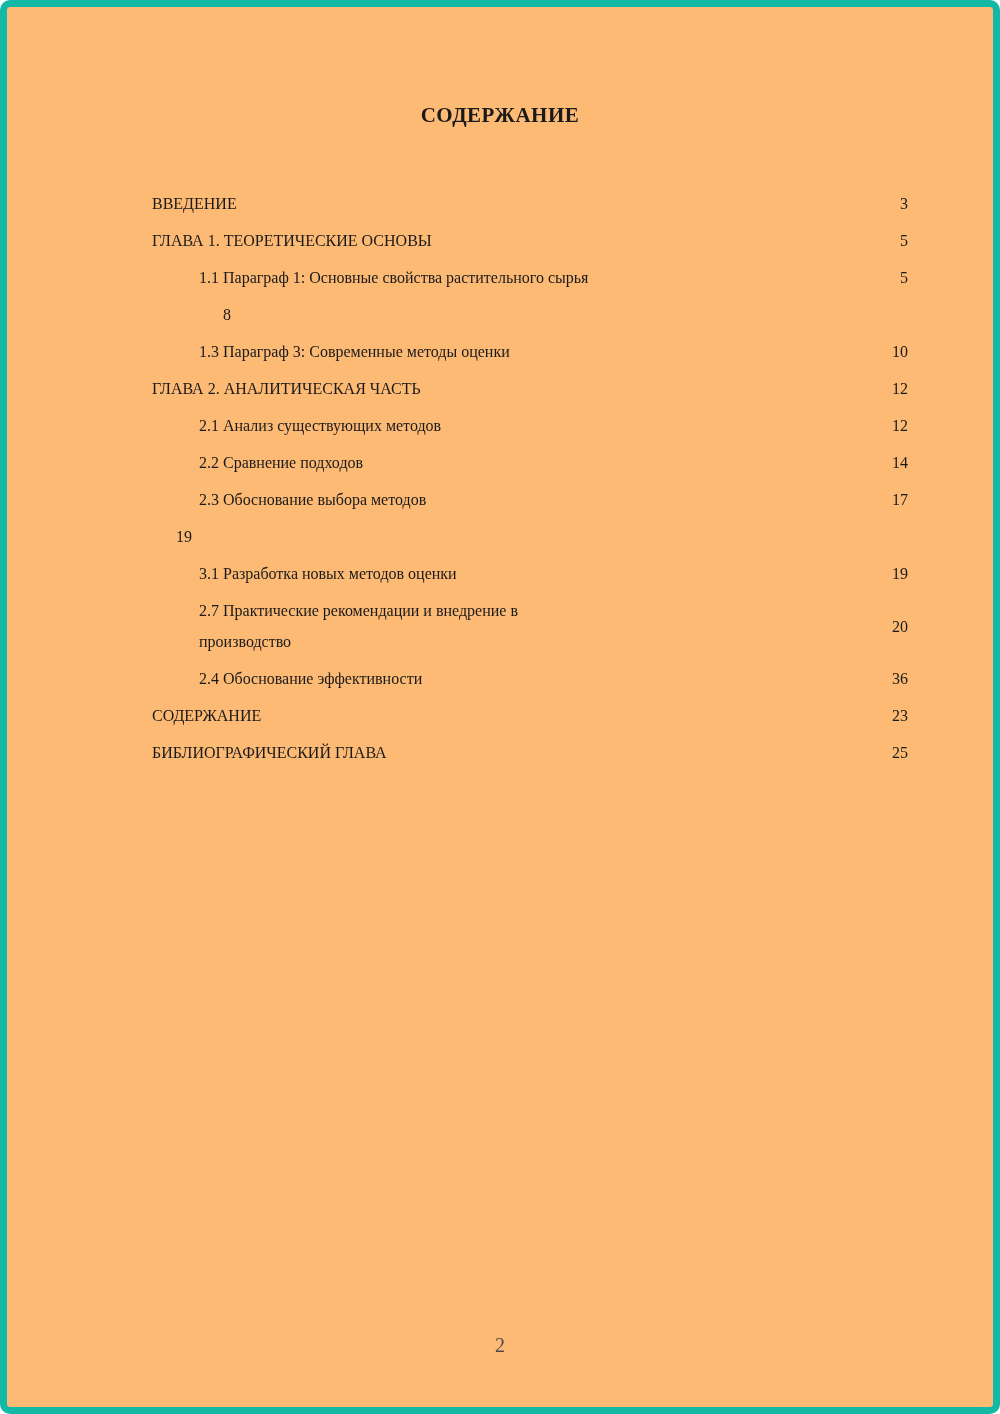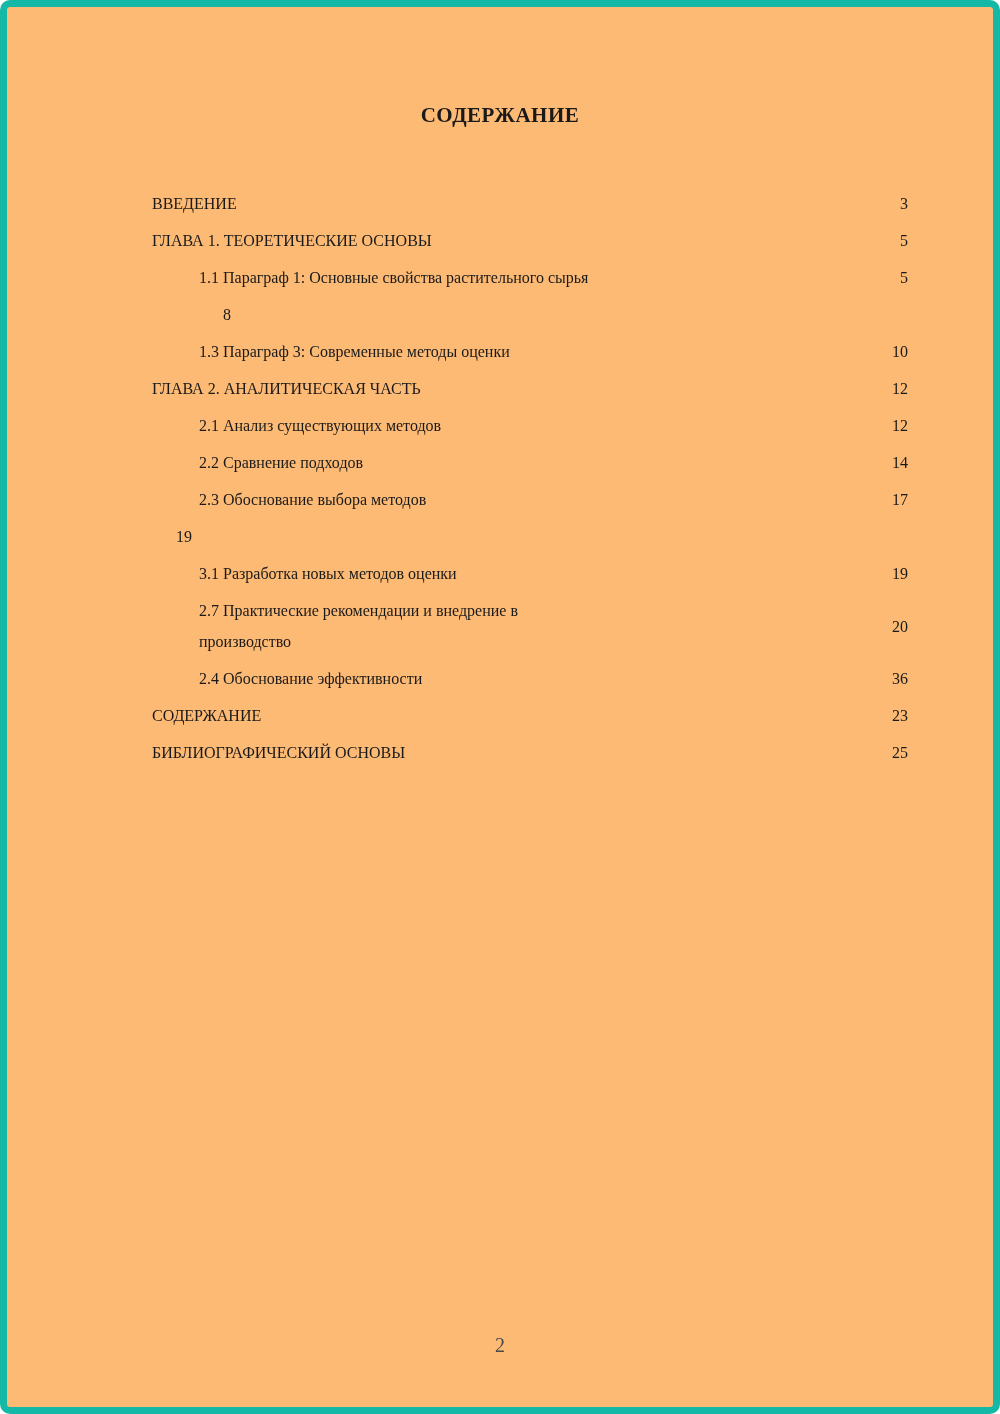--- a/index.html
+++ b/index.html
@@ -134,21 +134,21 @@
       <span class="toc-label">2.4 Обоснование эффективности</span>
       <span class="toc-page">36</span>
     </div>
 
     <div class="toc-row level-0">
       <span class="toc-label">СОДЕРЖАНИЕ</span>
       <span class="toc-page">23</span>
     </div>
 
     <div class="toc-row level-0">
-      <span class="toc-label">БИБЛИОГРАФИЧЕСКИЙ ОСНОВЫ</span>
+      <span class="toc-label">БИБЛИОГРАФИЧЕСКИЙ ГЛАВА</span>
       <span class="toc-page">25</span>
     </div>
 
   </div>
 
   <div class="footer-pagenum">2</div>
 
 </div>
 
 </body></html>

